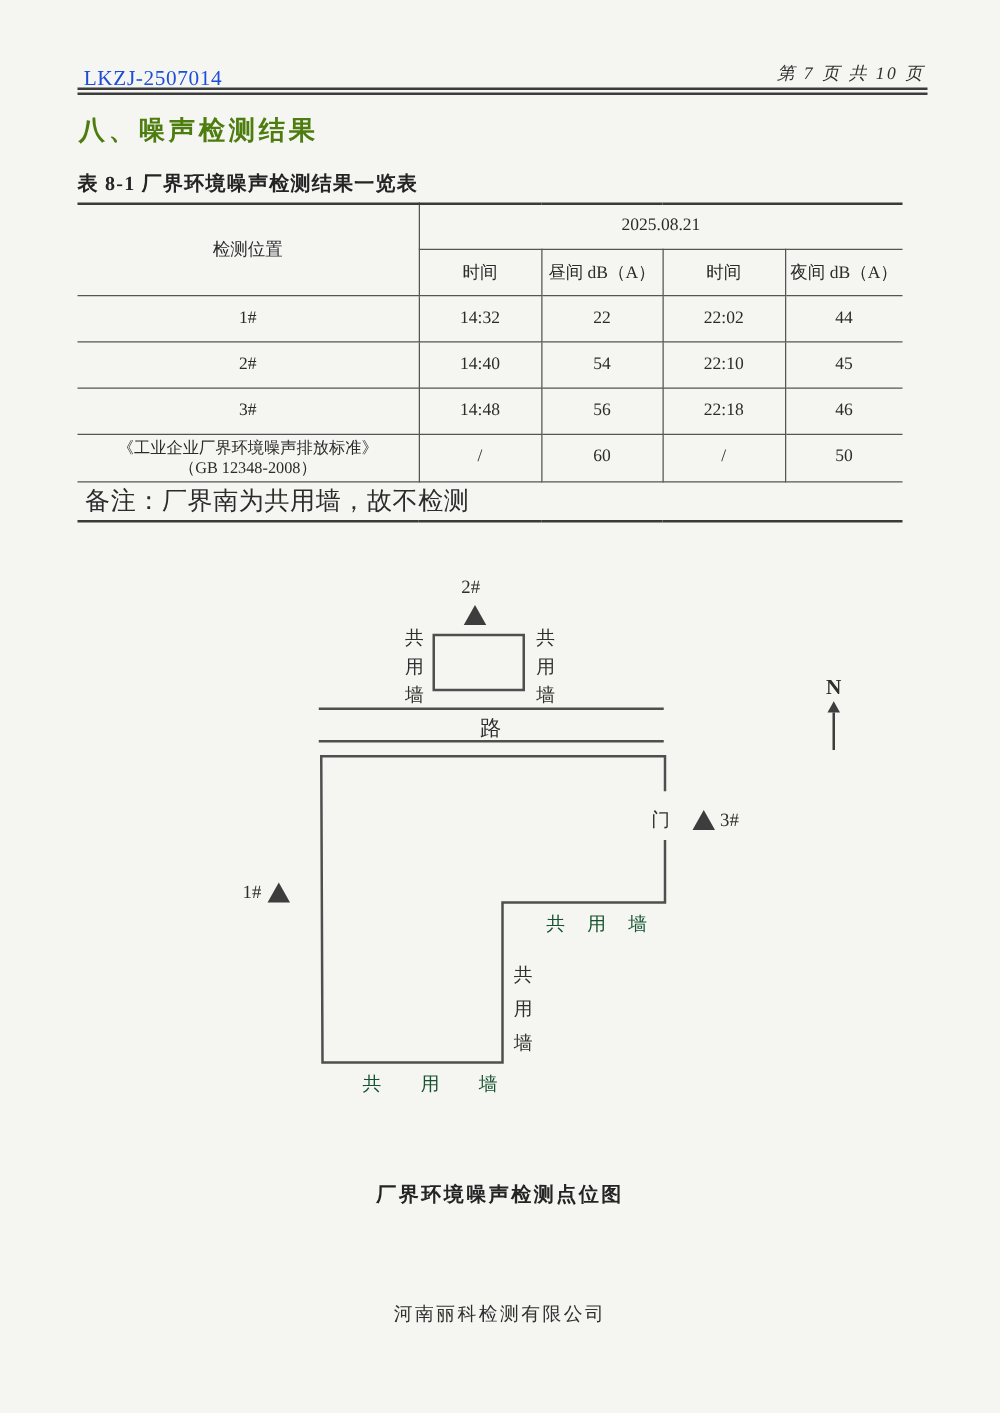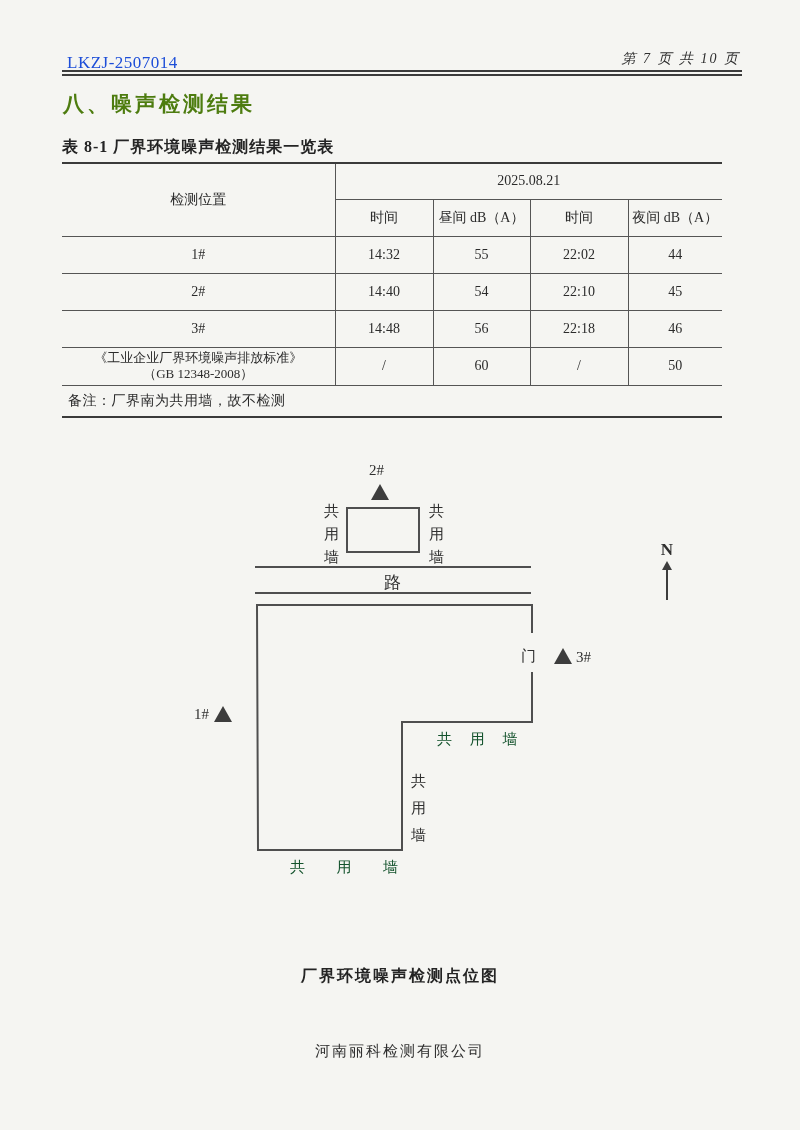--- a/index.html
+++ b/index.html
@@ -27,35 +27,35 @@
     border-top:2.5px solid #3a3a3a;font-size:14px;color:#2b2b2b;}
   .noise-table td{border:1px solid #555;text-align:center;vertical-align:middle;padding:0;}
   .noise-table td.no-l{border-left:none;}
   .noise-table td.no-r{border-right:none;}
   .noise-table .r-date{height:36px;}
   .noise-table .r-head{height:37px;}
   .noise-table .r-data{height:37px;}
   .noise-table .r-std{height:38px;}
   .noise-table td.std-pos{font-size:13px;line-height:16px;}
   .noise-table td.note-cell{border-left:none;border-right:none;border-bottom:2.5px solid #3a3a3a;
-    text-align:left;height:30px;padding-left:6px;font-size:14px;letter-spacing:.5px;}
+    text-align:left;height:30px;padding-left:6px;font-size:20px;letter-spacing:.5px;}
 
   
   .tri{width:0;height:0;border-left:9px solid transparent;border-right:9px solid transparent;border-bottom:16px solid #3d3d3d;}
   .marker-label{font-size:15px;color:#2f2f2f;}
   .vwall{width:17px;font-size:15px;line-height:23px;word-break:break-all;text-align:center;color:#2f2f2f;}
   .hline{background:#4f4f4f;height:2px;}
   .road-label{font-size:17px;letter-spacing:1px;color:#2f2f2f;text-align:center;}
   .wall-h{font-size:15px;color:#14532d;white-space:pre;}
   .small-rect{border:2px solid #4f4f4f;background:transparent;}
   .compass{display:flex;flex-direction:column;align-items:center;width:30px;}
   .compass .n{font-size:17px;font-weight:bold;color:#2f2f2f;line-height:18px;}
   .compass .head{width:0;height:0;border-left:5px solid transparent;border-right:5px solid transparent;border-bottom:9px solid #3d3d3d;margin-top:2px;}
   .compass .shaft{width:2px;height:30px;background:#3d3d3d;}
-  .caption{left:0;top:946px;width:800px;text-align:center;font-size:16px;font-weight:600;letter-spacing:2px;color:#242424;margin-top:20px;}
+  .caption{left:0;top:946px;width:800px;text-align:center;font-size:16px;font-weight:600;letter-spacing:2px;color:#242424;}
   .company{left:0;top:1042px;width:800px;text-align:center;font-size:15px;letter-spacing:2px;color:#2f2f2f;}
 </style>
 </head>
 <body>
 
 <div class="abs doc-code">LKZJ-2507014</div>
 <div class="abs page-label">第 7 页 共 10 页</div>
 <div class="abs rule rule-1"></div>
 <div class="abs rule rule-2"></div>
 
@@ -78,21 +78,21 @@
   </tr>
   <tr class="r-head">
     <td>时间</td>
     <td>昼间 dB（A）</td>
     <td>时间</td>
     <td class="no-r">夜间 dB（A）</td>
   </tr>
   <tr class="r-data">
     <td class="no-l">1#</td>
     <td>14:32</td>
-    <td>55</td>
+    <td>22</td>
     <td>22:02</td>
     <td class="no-r">44</td>
   </tr>
   <tr class="r-data">
     <td class="no-l">2#</td>
     <td>14:40</td>
     <td>54</td>
     <td>22:10</td>
     <td class="no-r">45</td>
   </tr>

